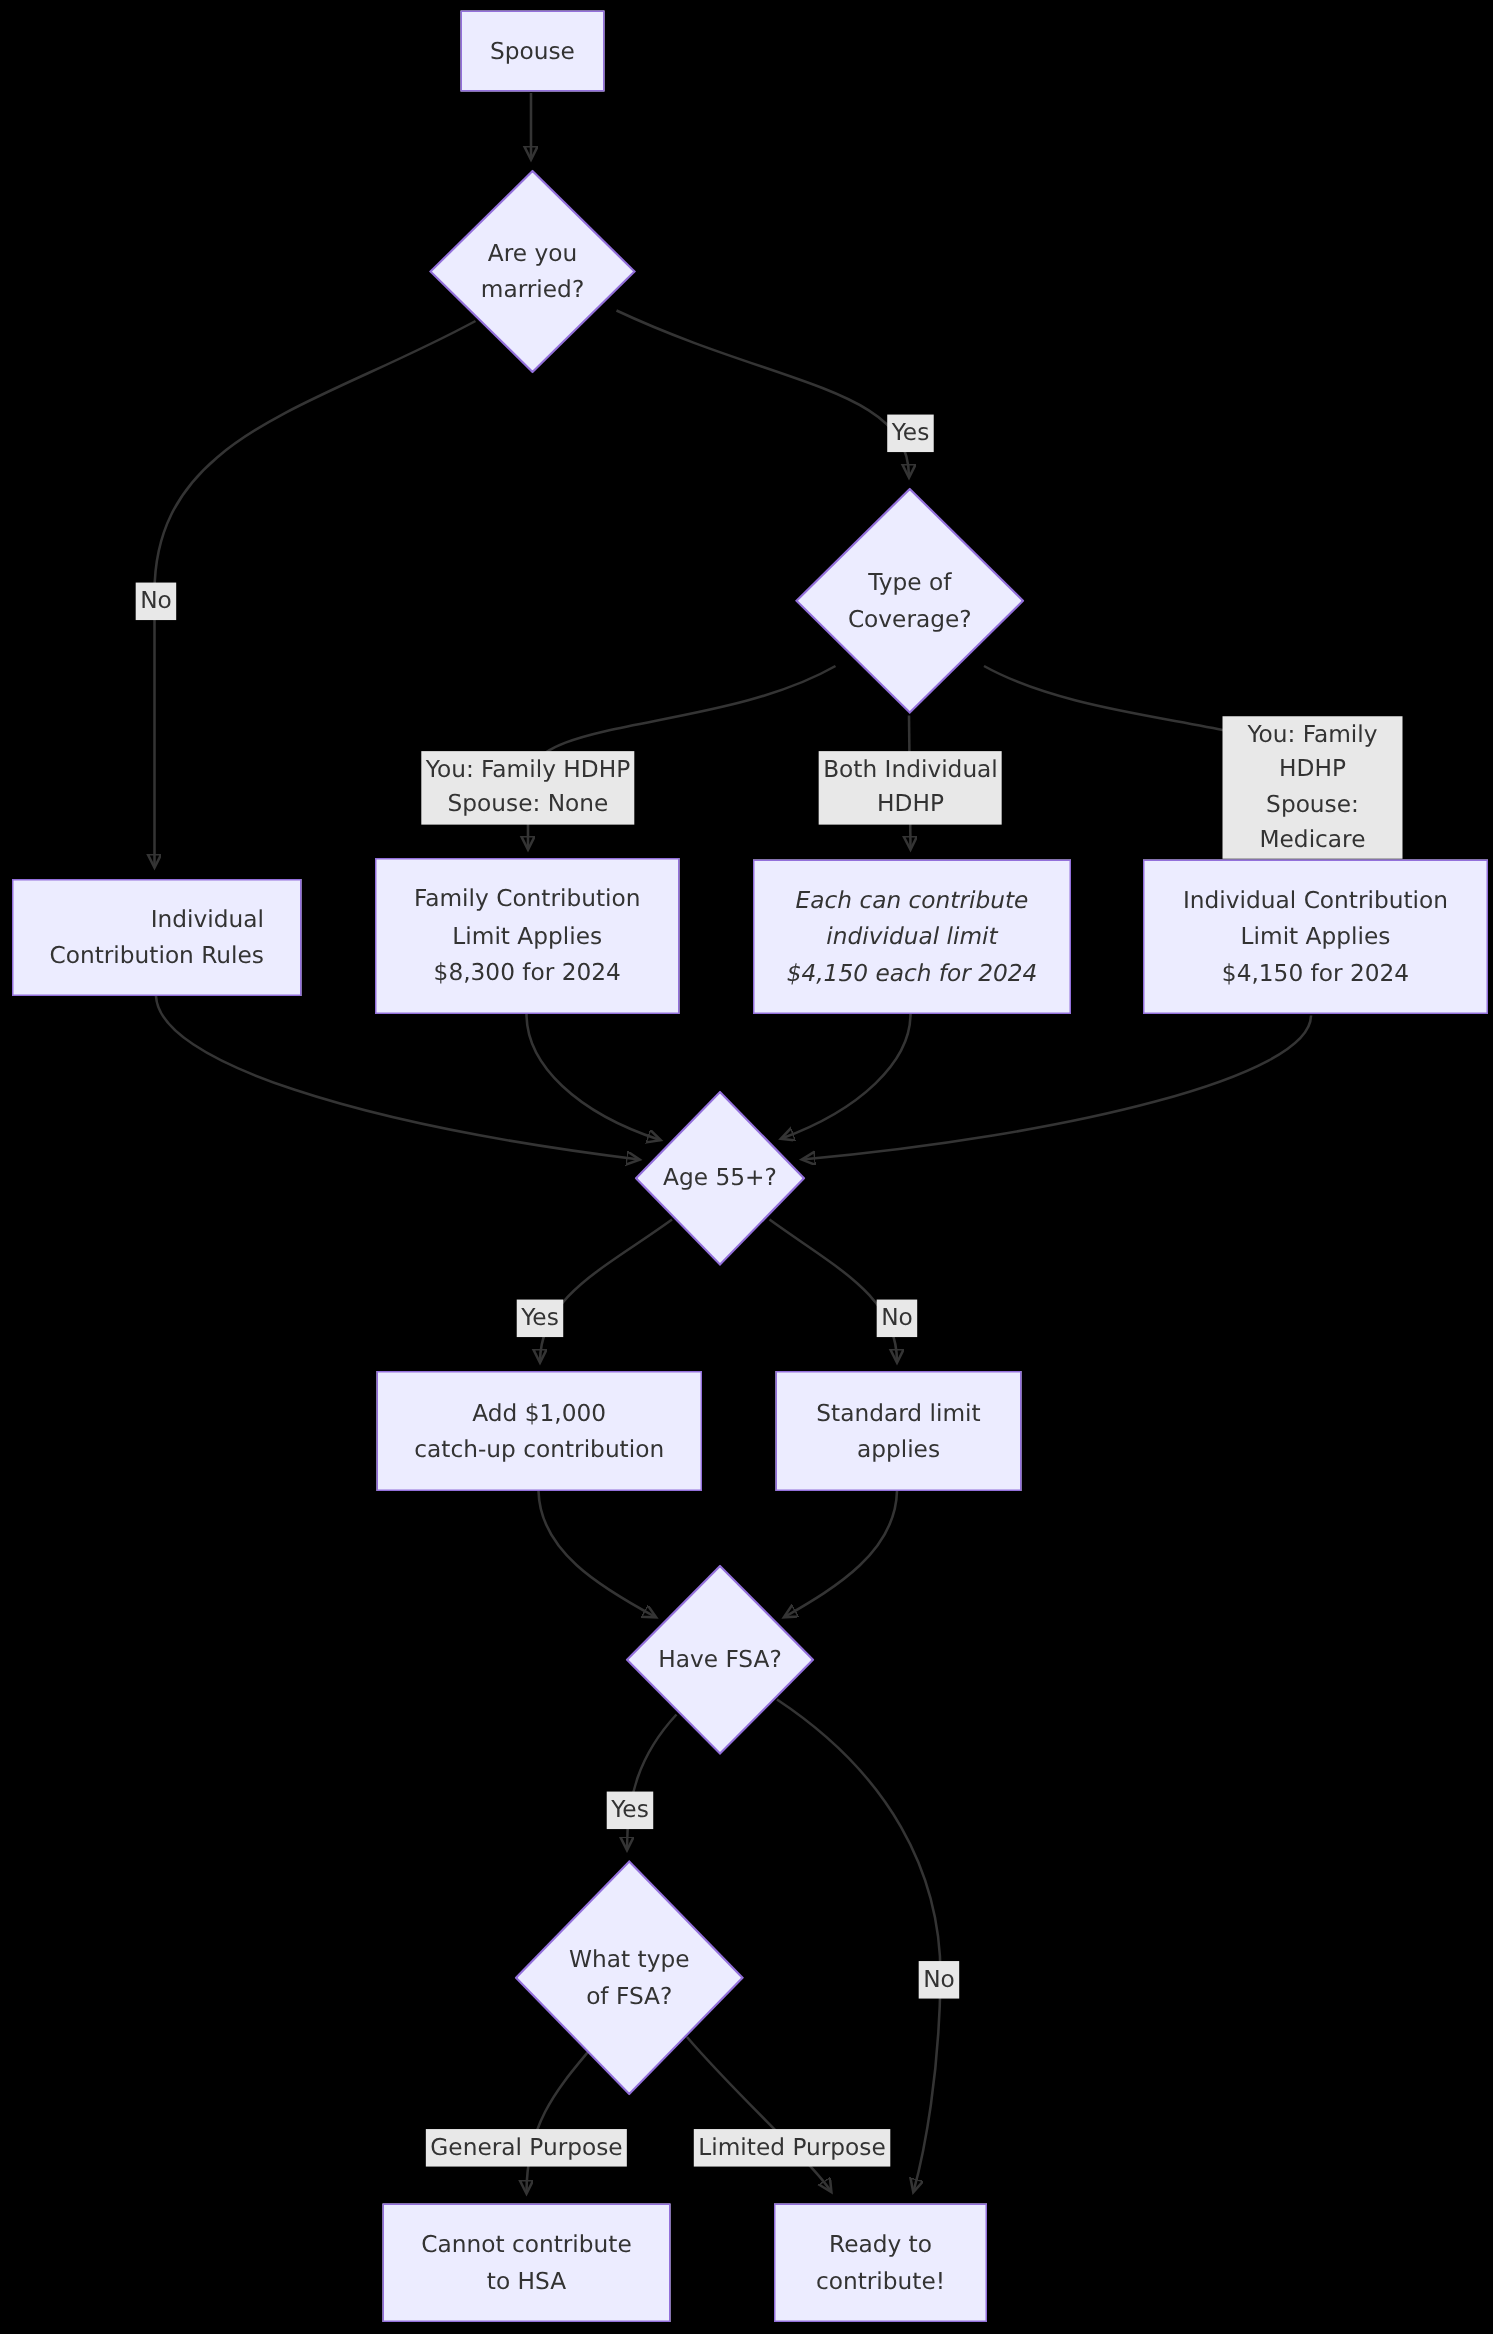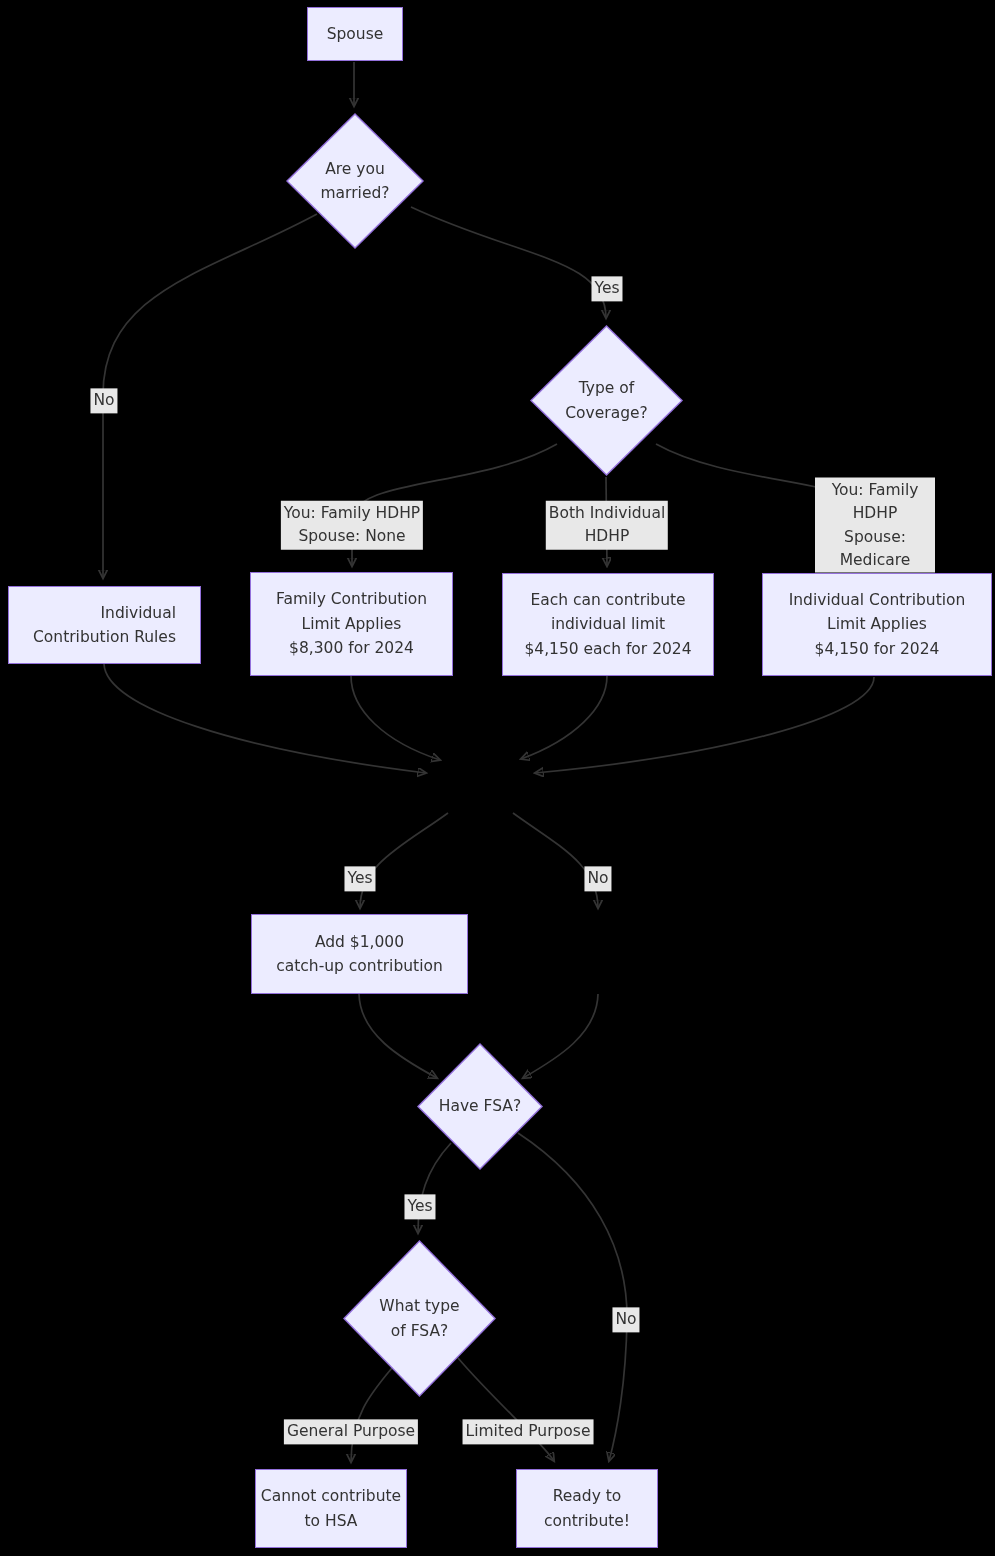--- a/index.html
+++ b/index.html
@@ -24,28 +24,28 @@
   .edge-label { position:absolute; z-index:2; transform:translate(-50%,-50%);
                 background:#e8e8e8; color:#333; padding:1px 3px; text-align:center;
                 white-space:pre-line; line-height:1.5; }
 
   
   #n-start        { left:307px; top:7px;    width:96px;  height:54px; }
   #n-married      { left:286px; top:113px;  width:138px; height:136px; }
   #n-coverage     { left:530px; top:325px;  width:153px; height:151px; }
   #n-indiv-rules  { left:8px;   top:586px;  width:193px; height:78px;text-align:right; }
   #n-family-limit { left:250px; top:572px;  width:203px; height:104px; }
-  #n-each-limit   { left:502px; top:573px;  width:212px; height:103px; }
+  #n-each-limit   { left:502px; top:573px;  width:212px; height:103px;font-style:italic; }
   #n-indiv-limit  { left:762px; top:573px;  width:230px; height:103px; }
   #n-age          { left:423px; top:727px;  width:114px; height:117px; }
   #n-catchup      { left:251px; top:914px;  width:217px; height:80px; }
   #n-standard     { left:517px; top:914px;  width:164px; height:80px; }
   #n-fsa          { left:417px; top:1043px; width:126px; height:127px; }
   #n-fsa-type     { left:343px; top:1240px; width:153px; height:157px; }
-  #n-cannot       { left:255px; top:1469px; width:152px; height:79px; }
+  #n-cannot       { left:255px; top:1469px; width:192px; height:79px; }
   #n-ready        { left:516px; top:1469px; width:142px; height:79px; }
 
   
   #el-married-yes { left:607px; top:289px; }
   #el-married-no  { left:104px; top:401px; }
   #el-family-none { left:352px; top:525px; }
   #el-both        { left:607px; top:525px; }
   #el-family-medicare { left:875px; top:525px; }
   #el-age-yes     { left:360px; top:879px; }
   #el-age-no      { left:598px; top:879px; }
@@ -104,40 +104,49 @@
   </div>
   <div class="node rect" id="n-indiv-limit">
     <span class="node-label">Individual Contribution
 Limit Applies
 $4,150 for 2024</span>
   </div>
   <div class="node rect" id="n-catchup">
     <span class="node-label">Add $1,000
 catch-up contribution</span>
   </div>
+  <div class="node rect" id="n-standard">
+    <span class="node-label">Standard limit
+applies</span>
+  </div>
   <div class="node rect" id="n-cannot">
     <span class="node-label">Cannot contribute
 to HSA</span>
   </div>
   <div class="node rect" id="n-ready">
     <span class="node-label">Ready to
 contribute!</span>
   </div>
 
   <div class="node diamond" id="n-married">
     <div class="d-outer"></div>
     <div class="d-inner"></div>
     <span class="node-label">Are you
 married?</span>
   </div>
   <div class="node diamond" id="n-coverage">
     <div class="d-outer"></div>
     <div class="d-inner"></div>
     <span class="node-label">Type of
 Coverage?</span>
+  </div>
+  <div class="node diamond" id="n-age">
+    <div class="d-outer"></div>
+    <div class="d-inner"></div>
+    <span class="node-label">Age 55+?</span>
   </div>
   <div class="node diamond" id="n-fsa">
     <div class="d-outer"></div>
     <div class="d-inner"></div>
     <span class="node-label">Have FSA?</span>
   </div>
   <div class="node diamond" id="n-fsa-type">
     <div class="d-outer"></div>
     <div class="d-inner"></div>
     <span class="node-label">What type

